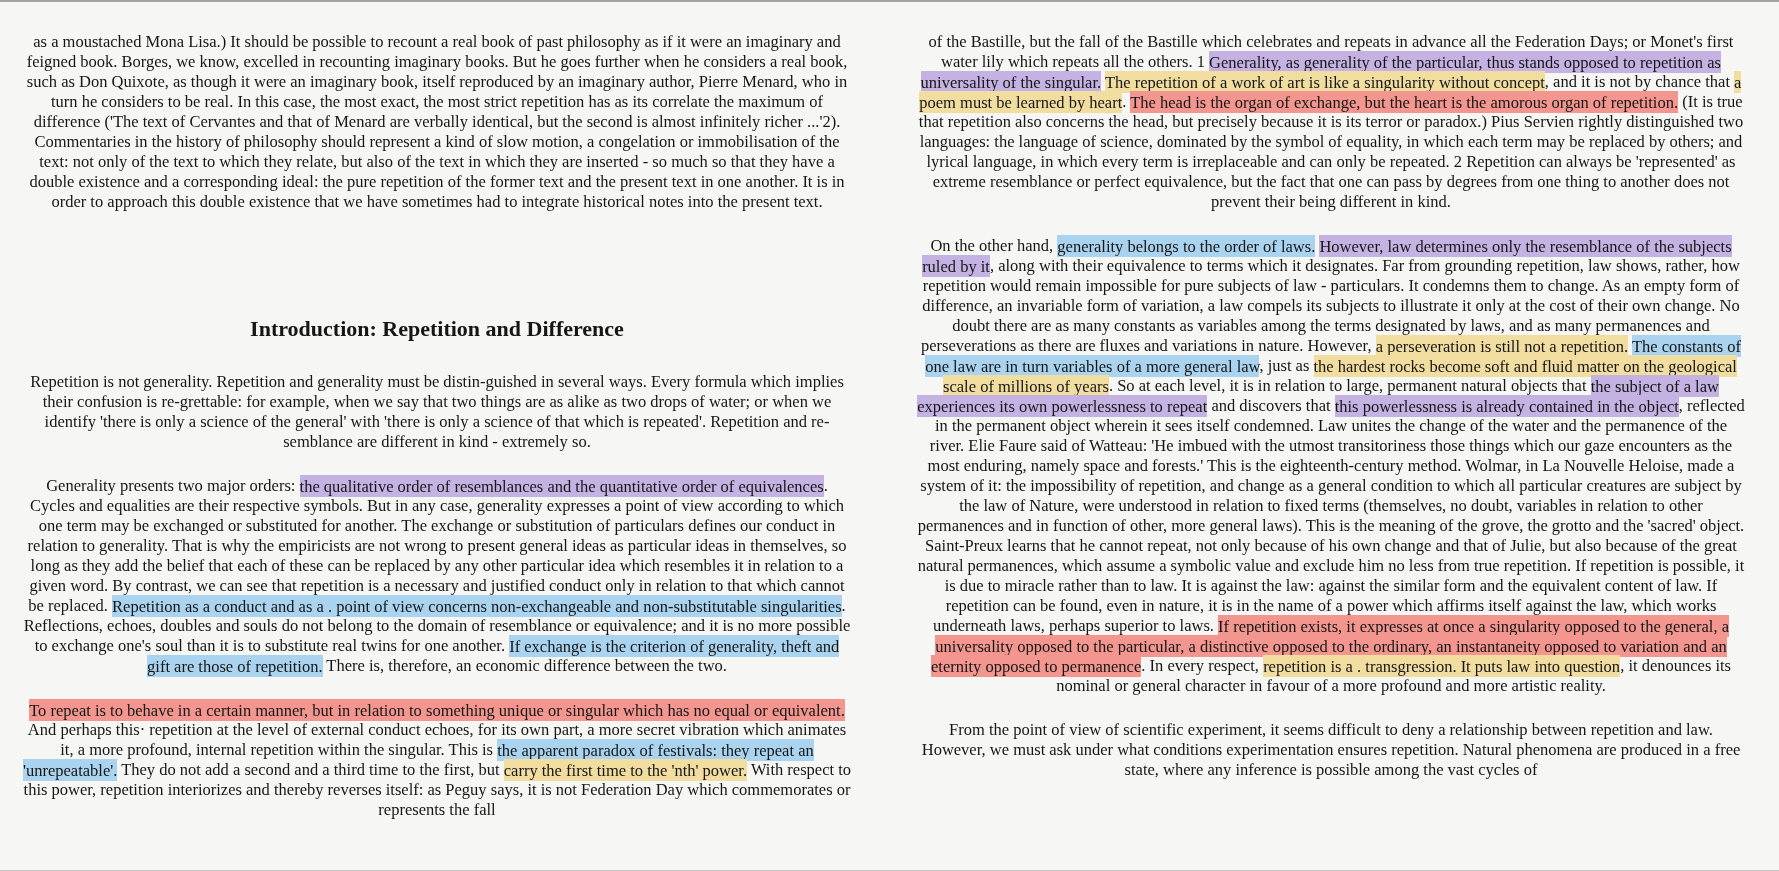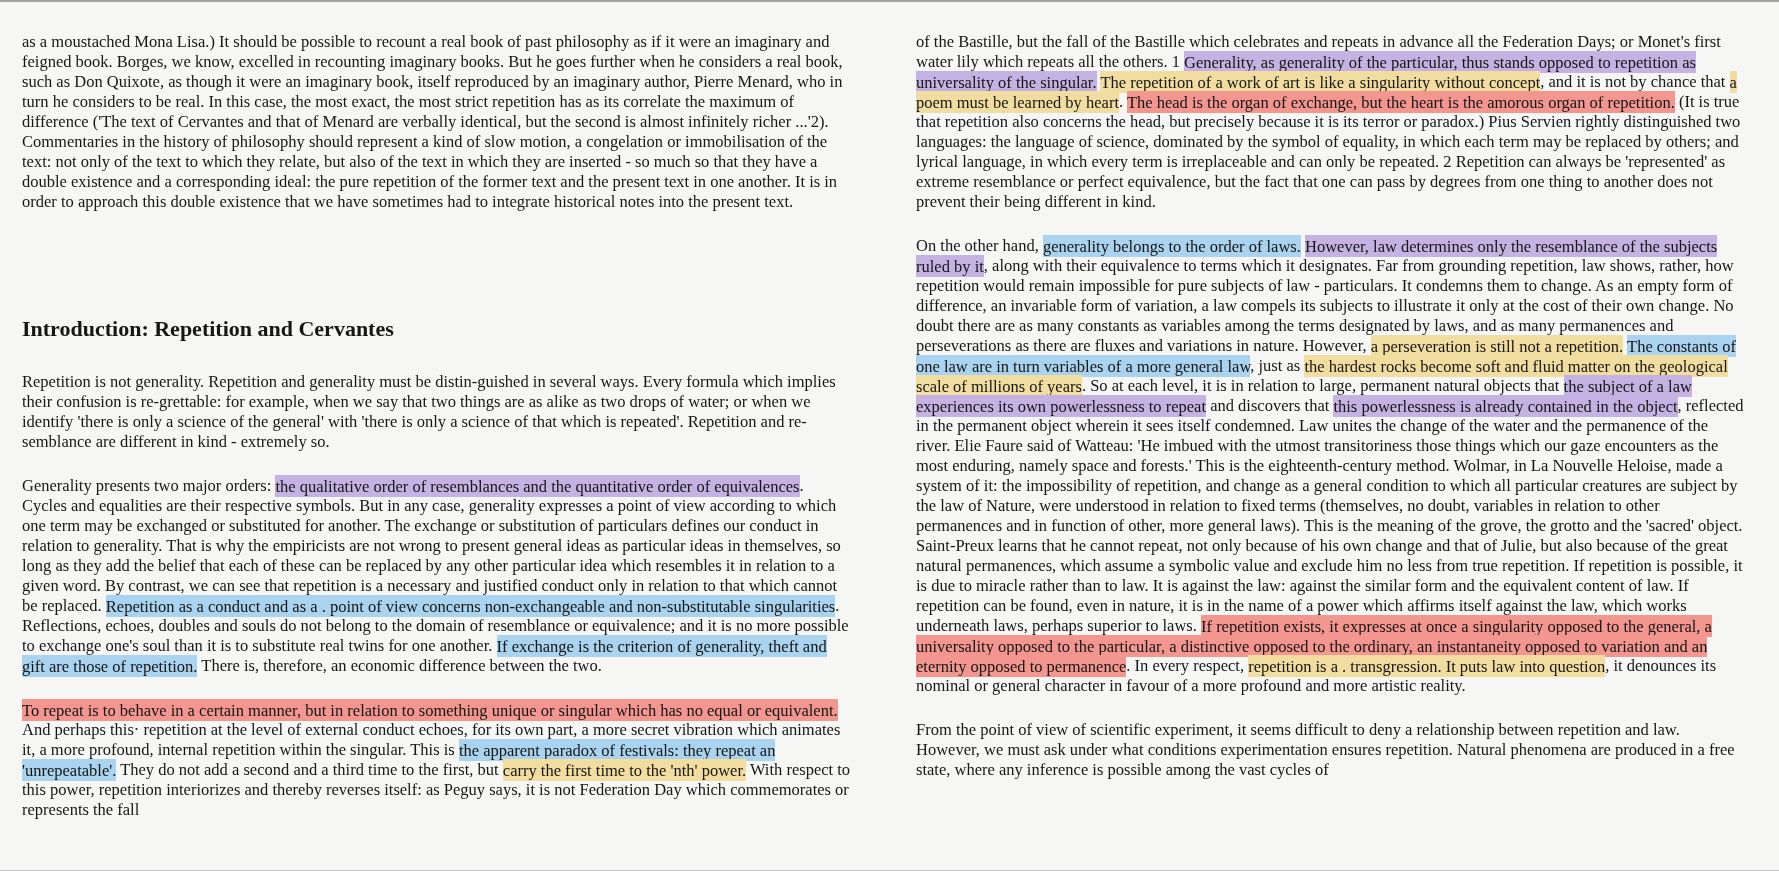--- a/index.html
+++ b/index.html
@@ -26,21 +26,21 @@
     gap: 64px;
     height: 863px;
     box-sizing: border-box;
   }
   .page {
     width: 830px;
     flex: none;
     font-size: 16.5px;
     line-height: 20px;
     overflow: hidden;
-    text-align: left;
+    text-align: center;
   }
   .page p.paragraph { margin: 24px 0 0 0; }
   .page > :first-child { margin-top: 0; }
   .page h2.heading {
     font-size: 22px;
     line-height: 26px;
     font-weight: bold;
     margin: 104px 0 30px 0;
   }
   .hl {
@@ -50,21 +50,21 @@
   }
 </style>
 </head>
 <body>
 
 <div class="screen-edge-top"></div>
 
 <div class="book">
   <div class="page" id="page-left">
       <p class="paragraph"><span>as a moustached Mona Lisa.) It should be possible to recount a real book of past philosophy as if it were an imaginary and feigned book. Borges, we know, excelled in recounting imaginary books. But he goes further when he considers a real book, such as Don Quixote, as though it were an imaginary book, itself reproduced by an imaginary author, Pierre Menard, who in turn he considers to be real. In this case, the most exact, the most strict repetition has as its correlate the maximum of difference ('The text of Cervantes and that of Menard are verbally identical, but the second is almost infinitely richer ...'2). Commentaries in the history of philosophy should represent a kind of slow motion, a congelation or immobilisation of the text: not only of the text to which they relate, but also of the text in which they are inserted - so much so that they have a double existence and a corresponding ideal: the pure repetition of the former text and the present text in one another. It is in order to approach this double existence that we have sometimes had to integrate historical notes into the present text.</span></p>
-      <h2 class="heading"><span>Introduction: Repetition and Cervantes</span></h2>
+      <h2 class="heading"><span>Introduction: Repetition and Difference</span></h2>
       <p class="paragraph"><span>Repetition is not generality. Repetition and generality must be distin-guished in several ways. Every formula which implies their confusion is re-grettable: for example, when we say that two things are as alike as two drops of water; or when we identify 'there is only a science of the general' with 'there is only a science of that which is repeated'. Repetition and re-semblance are different in kind - extremely so.</span></p>
       <p class="paragraph"><span>Generality presents two major orders: </span><span class="hl" style="background-color: rgb(196, 178, 227);">the qualitative order of resemblances and the quantitative order of equivalences</span><span>. Cycles and equalities are their respective symbols. But in any case, generality expresses a point of view according to which one term may be exchanged or substituted for another. The exchange or substitution of particulars defines our conduct in relation to generality. That is why the empiricists are not wrong to present general ideas as particular ideas in themselves, so long as they add the belief that each of these can be replaced by any other particular idea which resembles it in relation to a given word. By contrast, we can see that repetition is a necessary and justified conduct only in relation to that which cannot be replaced. </span><span class="hl" style="background-color: rgb(169, 211, 238);">Repetition as a conduct and as a . point of view concerns non-exchangeable and non-substitutable singularities</span><span>. Reflections, echoes, doubles and souls do not belong to the domain of resemblance or equivalence; and it is no more possible to exchange one's soul than it is to substitute real twins for one another. </span><span class="hl" style="background-color: rgb(169, 211, 238);">If exchange is the criterion of generality, theft and gift are those of repetition.</span><span> There is, therefore, an economic difference between the two.</span></p>
       <p class="paragraph"><span class="hl" style="background-color: rgb(242, 150, 143);">To repeat is to behave in a certain manner, but in relation to something unique or singular which has no equal or equivalent.</span><span> And perhaps this· repetition at the level of external conduct echoes, for its own part, a more secret vibration which animates it, a more profound, internal repetition within the singular. This is </span><span class="hl" style="background-color: rgb(169, 211, 238);">the apparent paradox of festivals: they repeat an 'unrepeatable'.</span><span> They do not add a second and a third time to the first, but </span><span class="hl" style="background-color: rgb(241, 221, 159);">carry the first time to the 'nth' power.</span><span> With respect to this power, repetition interiorizes and thereby reverses itself: as Peguy says, it is not Federation Day which commemorates or represents the fall</span></p>
     </div>
   <div class="page" id="page-right">
       <p class="paragraph"><span>of the Bastille, but the fall of the Bastille which celebrates and repeats in advance all the Federation Days; or Monet's first water lily which repeats all the others. 1 </span><span class="hl" style="background-color: rgb(196, 178, 227);">Generality, as generality of the particular, thus stands opposed to repetition as universality of the singular.</span><span> </span><span class="hl" style="background-color: rgb(241, 221, 159);">The repetition of a work of art is like a singularity without concept</span><span>, and it is not by chance that </span><span class="hl" style="background-color: rgb(241, 221, 159);">a poem must be learned by heart</span><span>. </span><span class="hl" style="background-color: rgb(242, 150, 143);">The head is the organ of exchange, but the heart is the amorous organ of repetition.</span><span> (It is true that repetition also concerns the head, but precisely because it is its terror or paradox.) Pius Servien rightly distinguished two languages: the language of science, dominated by the symbol of equality, in which each term may be replaced by others; and lyrical language, in which every term is irreplaceable and can only be repeated. 2 Repetition can always be 'represented' as extreme resemblance or perfect equivalence, but the fact that one can pass by degrees from one thing to another does not prevent their being different in kind.</span></p>
       <p class="paragraph"><span>On the other hand, </span><span class="hl" style="background-color: rgb(169, 211, 238);">generality belongs to the order of laws.</span><span> </span><span class="hl" style="background-color: rgb(196, 178, 227);">However, law determines only the resemblance of the subjects ruled by it</span><span>, along with their equivalence to terms which it designates. Far from grounding repetition, law shows, rather, how repetition would remain impossible for pure subjects of law - particulars. It condemns them to change. As an empty form of difference, an invariable form of variation, a law compels its subjects to illustrate it only at the cost of their own change. No doubt there are as many constants as variables among the terms designated by laws, and as many permanences and perseverations as there are fluxes and variations in nature. However, </span><span class="hl" style="background-color: rgb(241, 221, 159);">a perseveration is still not a repetition.</span><span> </span><span class="hl" style="background-color: rgb(169, 211, 238);">The constants of one law are in turn variables of a more general law</span><span>, just as </span><span class="hl" style="background-color: rgb(241, 221, 159);">the hardest rocks become soft and fluid matter on the geological scale of millions of years</span><span>. So at each level, it is in relation to large, permanent natural objects that </span><span class="hl" style="background-color: rgb(196, 178, 227);">the subject of a law experiences its own powerlessness to repeat</span><span> and discovers that </span><span class="hl" style="background-color: rgb(196, 178, 227);">this powerlessness is already contained in the object</span><span>, reflected in the permanent object wherein it sees itself condemned. Law unites the change of the water and the permanence of the river. Elie Faure said of Watteau: 'He imbued with the utmost transitoriness those things which our gaze encounters as the most enduring, namely space and forests.' This is the eighteenth-century method. Wolmar, in La Nouvelle Heloise, made a system of it: the impossibility of repetition, and change as a general condition to which all particular creatures are subject by the law of Nature, were understood in relation to fixed terms (themselves, no doubt, variables in relation to other permanences and in function of other, more general laws). This is the meaning of the grove, the grotto and the 'sacred' object. Saint-Preux learns that he cannot repeat, not only because of his own change and that of Julie, but also because of the great natural permanences, which assume a symbolic value and exclude him no less from true repetition. If repetition is possible, it is due to miracle rather than to law. It is against the law: against the similar form and the equivalent content of law. If repetition can be found, even in nature, it is in the name of a power which affirms itself against the law, which works underneath laws, perhaps superior to laws. </span><span class="hl" style="background-color: rgb(242, 150, 143);">If repetition exists, it expresses at once a singularity opposed to the general, a universality opposed to the particular, a distinctive opposed to the ordinary, an instantaneity opposed to variation and an eternity opposed to permanence</span><span>. In every respect, </span><span class="hl" style="background-color: rgb(241, 221, 159);">repetition is a . transgression. It puts law into question</span><span>, it denounces its nominal or general character in favour of a more profound and more artistic reality.</span></p>
       <p class="paragraph"><span>From the point of view of scientific experiment, it seems difficult to deny a relationship between repetition and law. However, we must ask under what conditions experimentation ensures repetition. Natural phenomena are produced in a free state, where any inference is possible among the vast cycles of</span></p>
     </div>
 </div>

